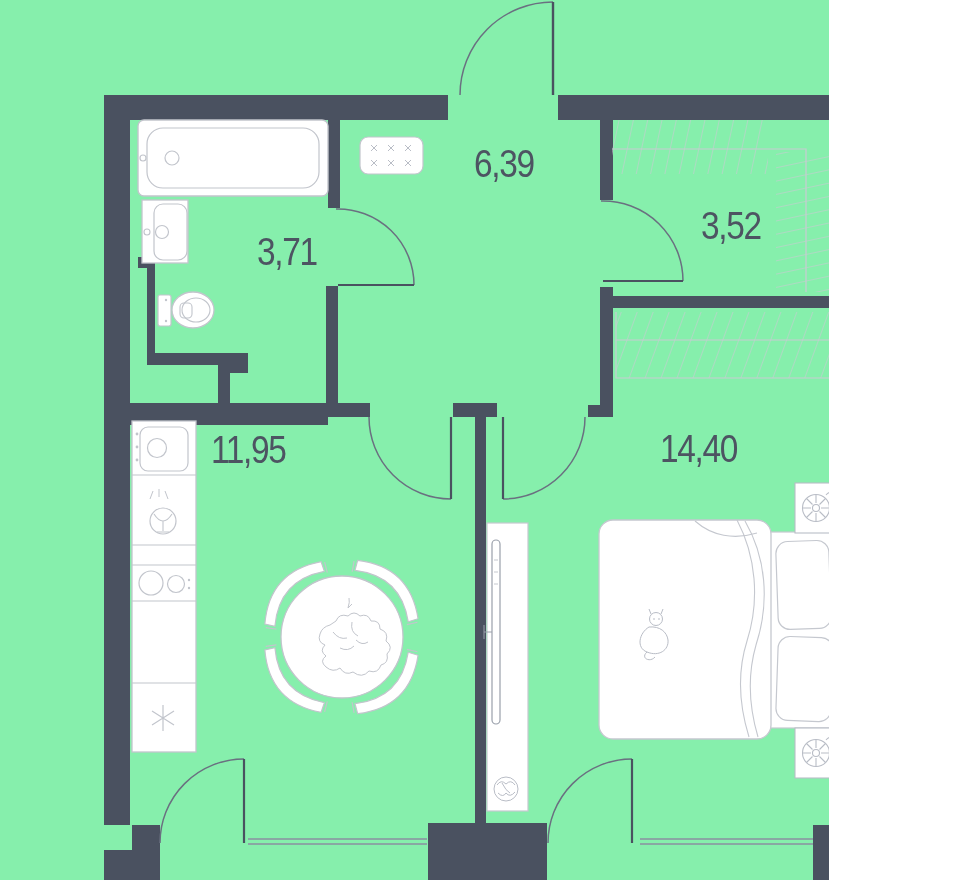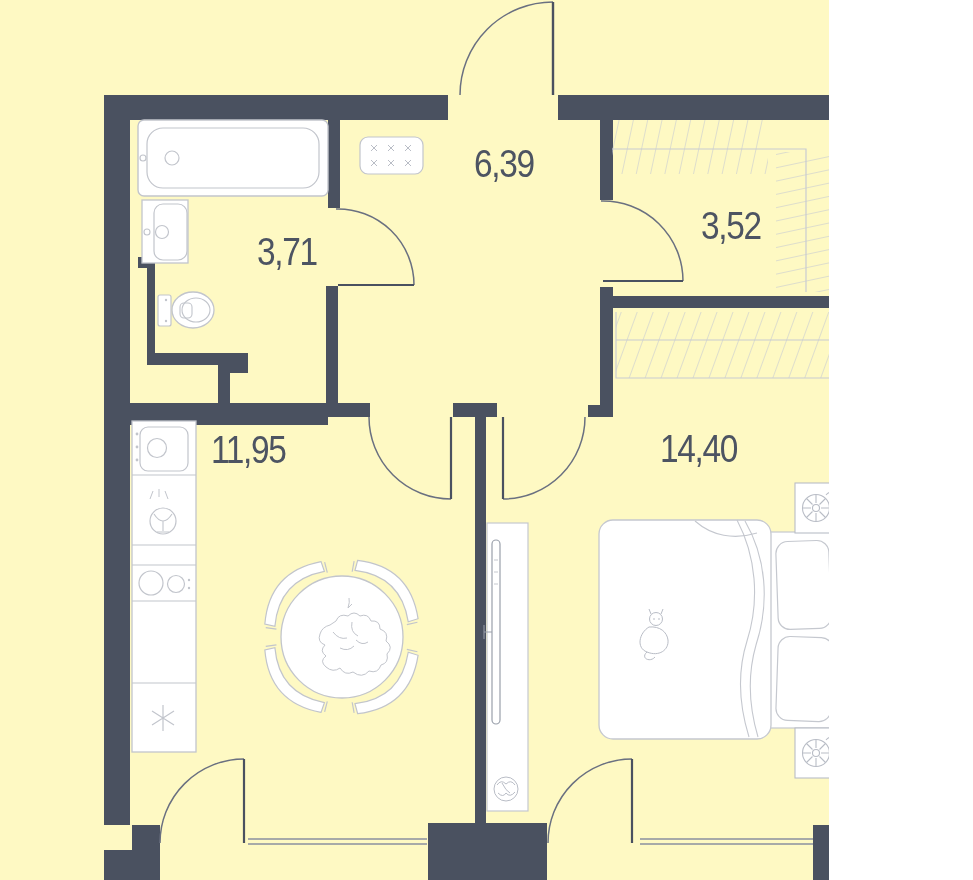--- a/index.html
+++ b/index.html
@@ -1,16 +1,16 @@
 <!DOCTYPE html>
 <html><head>
 <meta charset="utf-8">
 <style>
   html,body{margin:0;padding:0;background:#ffffff;}
-  #stage{position:relative;width:829px;height:880px;background:#fef9c3;overflow:hidden;
+  #stage{position:relative;width:829px;height:880px;background:#86efac;overflow:hidden;
          font-family:"Liberation Sans",sans-serif;}
   .wall{position:absolute;background:#4a5160;}
   .area{position:absolute;font-weight:500;font-size:38px;color:#4d5462;
         letter-spacing:-1.5px;transform:scaleX(.88);transform-origin:left top;
         white-space:nowrap;}
   svg{position:absolute;left:0;top:0;}
 </style>
 </head>
 <body>
 

